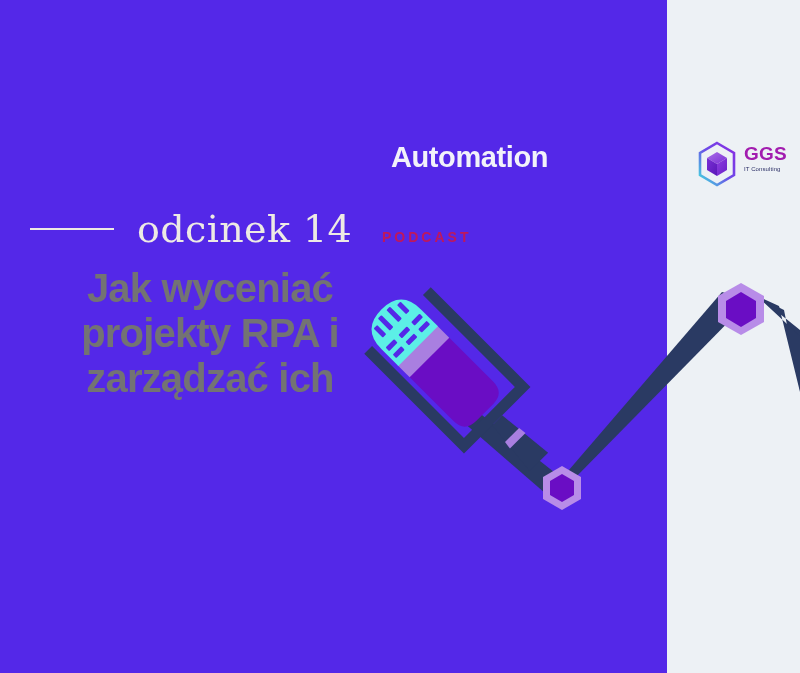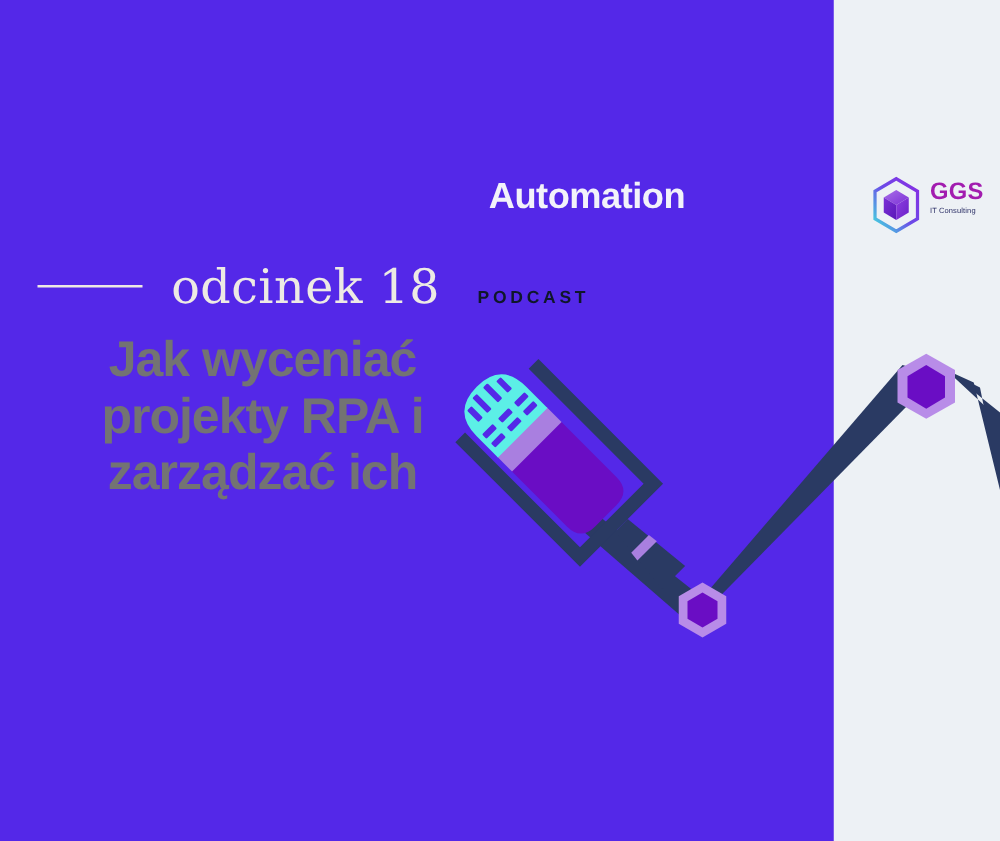--- a/index.html
+++ b/index.html
@@ -85,21 +85,21 @@
     letter-spacing: -0.4px;
   }
   .show-title span { display: block; }
   .show-kicker {
     position: absolute;
     left: 382px;
     top: 229px;
     font-size: 14px;
     font-weight: bold;
     letter-spacing: 3px;
-    color: #0f172a;
+    color: #be185d;
   }
 
   
   .logo {
     position: absolute;
     left: 694px;
     top: 141px;
     width: 96px;
     height: 48px;
   }
@@ -218,21 +218,21 @@
       <polygon points="562,474 574,481 574,495 562,502 550,495 550,481" fill="#6A0DC4"></polygon>
     </g>
     <g>
       <polygon points="741,283 764,296 764,322 741,335 718,322 718,296" fill="#B88CE8"></polygon>
       <polygon points="741,292 756,301 756,318 741,327 726,318 726,301" fill="#6A0DC4"></polygon>
     </g>
   </svg>
 
   <div class="episode-row">
     <div class="episode-rule"></div>
-    <div class="episode-label">odcinek 18</div>
+    <div class="episode-label">odcinek 14</div>
   </div>
 
   <div class="headline">
     <span>Jak wyceniać</span>
     <span>projekty RPA i</span>
     <span>zarządzać ich</span>
   </div>
 
   <div class="show-title">
     <span>Automation</span>

